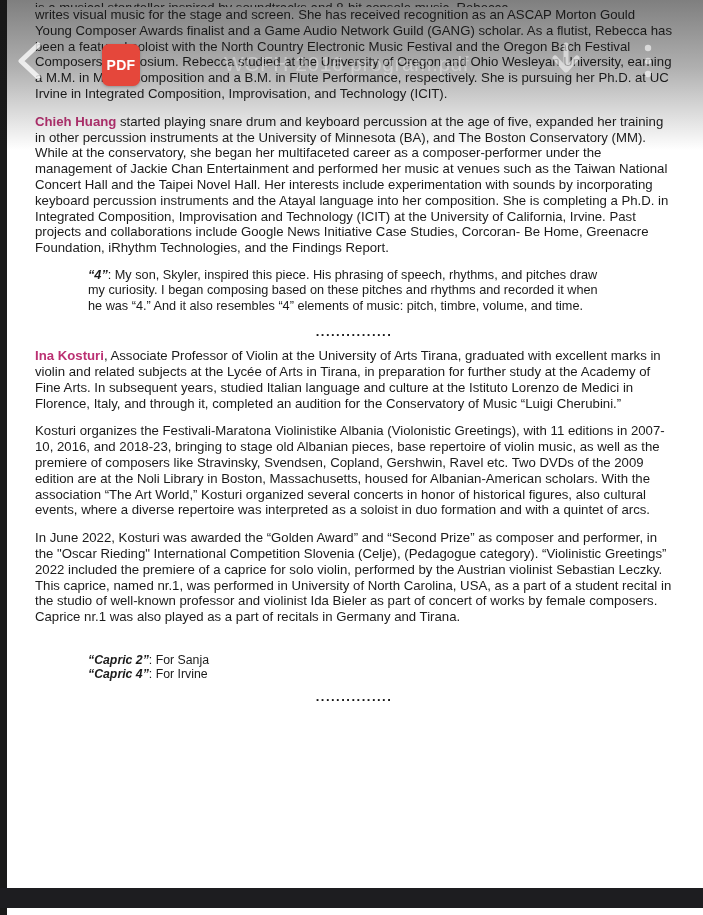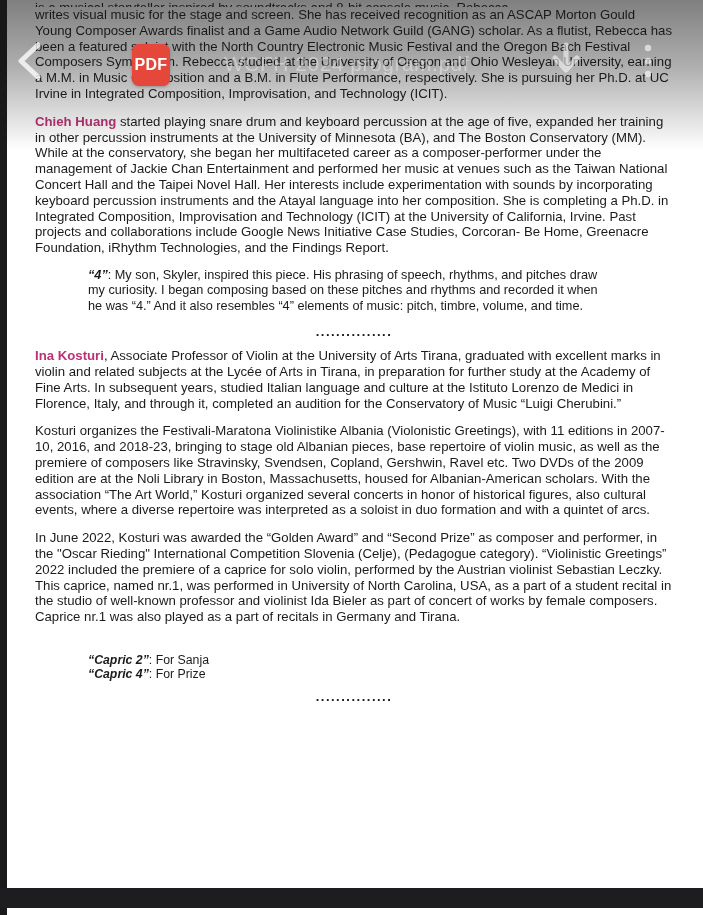--- a/index.html
+++ b/index.html
@@ -49,23 +49,22 @@
     position: absolute; left: 0; top: 0; width: 703px; height: 150px; z-index: 3;
     background: linear-gradient(to bottom, rgba(22,22,22,0.55) 0%, rgba(22,22,22,0.34) 45%, rgba(22,22,22,0) 100%);
     pointer-events: none;
   }
 
   .back-button { position: absolute; left: 13px; top: 40px; width: 32px; height: 42px; z-index: 4; opacity: 0.78; }
   .pdf-badge {
     position: absolute; left: 102px; top: 44px; width: 38px; height: 42px; z-index: 4;
     background: #e5473b; border-radius: 7px;
     display: flex; align-items: center; justify-content: center;
-    color: #ffffff; font-weight: bold; font-size: 16px; letter-spacing: 0.3px;
+    color: #ffffff; font-weight: bold; font-size: 14px; letter-spacing: 0.3px;
     box-shadow: 0 1px 3px rgba(0,0,0,0.25);
-    margin-left: 30px;
   }
   .filename-watermark {
     position: absolute; left: 224px; top: 52px; z-index: 4;
     color: rgba(255,255,255,0.38); font-size: 21px; white-space: nowrap;
     letter-spacing: 0.5px;
   }
   .download-button { position: absolute; left: 548px; top: 40px; width: 36px; height: 44px; z-index: 4; opacity: 0.55; }
   .more-menu { position: absolute; left: 638px; top: 40px; width: 20px; height: 44px; z-index: 4; opacity: 0.6; }
 
   
@@ -96,40 +95,40 @@
     <div class="dots-separator">...............</div>
 
     <p class="para"><span class="author">Ina Kosturi</span><span>, Associate Professor of Violin at the University of Arts Tirana, graduated with excellent marks in violin and related subjects at the Lycée of Arts in Tirana, in preparation for further study at the Academy of Fine Arts.  In subsequent years, studied Italian language and culture at the Istituto Lorenzo de Medici in Florence, Italy, and through it, completed an audition for the Conservatory of Music “Luigi Cherubini.”</span></p>
 
     <p class="para"><span>Kosturi organizes the Festivali-Maratona Violinistike Albania (Violonistic Greetings), with 11 editions in 2007-10, 2016, and 2018-23, bringing to stage old Albanian pieces, base repertoire of violin music, as well as the premiere of composers like Stravinsky, Svendsen, Copland, Gershwin, Ravel etc.  Two DVDs of the 2009 edition are at the Noli Library in Boston, Massachusetts, housed for Albanian-American scholars.  With the association “The Art World,” Kosturi organized several concerts in honor of historical figures, also cultural events, where a diverse repertoire was interpreted as a soloist in duo formation and with a quintet of arcs.</span></p>
 
     <p class="para"><span>In June 2022, Kosturi was awarded the “Golden Award” and “Second Prize” as composer and performer, in the "Oscar Rieding" International Competition Slovenia (Celje), (Pedagogue category). “Violinistic Greetings” 2022 included the premiere of a caprice for solo violin, performed by the Austrian violinist Sebastian Leczky.  This caprice, named nr.1, was performed in University of North Carolina, USA, as a part of a student recital in the studio of well-known professor and violinist Ida Bieler as part of concert of works by female composers.  Caprice nr.1 was also played as a part of recitals in Germany and Tirana.</span></p>
 
     <div class="caprice-list">
       <div class="caprice-row"><span class="bi">“Capric 2”</span><span>: For Sanja</span></div>
-      <div class="caprice-row"><span class="bi">“Capric 4”</span><span>: For Prize</span></div>
+      <div class="caprice-row"><span class="bi">“Capric 4”</span><span>: For Irvine</span></div>
     </div>
 
     <div class="dots-separator">...............</div>
 
   </div>
 
   <div class="top-overlay"></div>
 
   <div class="back-button">
     <span>
       <svg width="32" height="42" viewBox="0 0 32 42">
         <path d="M25 5 L8 21 L25 37" stroke="#ffffff" stroke-width="5" fill="none" stroke-linecap="round" stroke-linejoin="round"></path>
       </svg>
     </span>
   </div>
 
   <div class="pdf-badge">PDF</div>
 
-  <div class="filename-watermark">WCFH 2024 program.pdf</div>
+  <div class="filename-watermark">WCFH 2016 program.pdf</div>
 
   <div class="download-button">
     <span>
       <svg width="36" height="44" viewBox="0 0 36 44">
         <path d="M18 5 V27" stroke="#ffffff" stroke-width="5" fill="none" stroke-linecap="round"></path>
         <path d="M7 18 L18 30 L29 18" stroke="#ffffff" stroke-width="5" fill="none" stroke-linecap="round" stroke-linejoin="round"></path>
       </svg>
     </span>
   </div>
 

